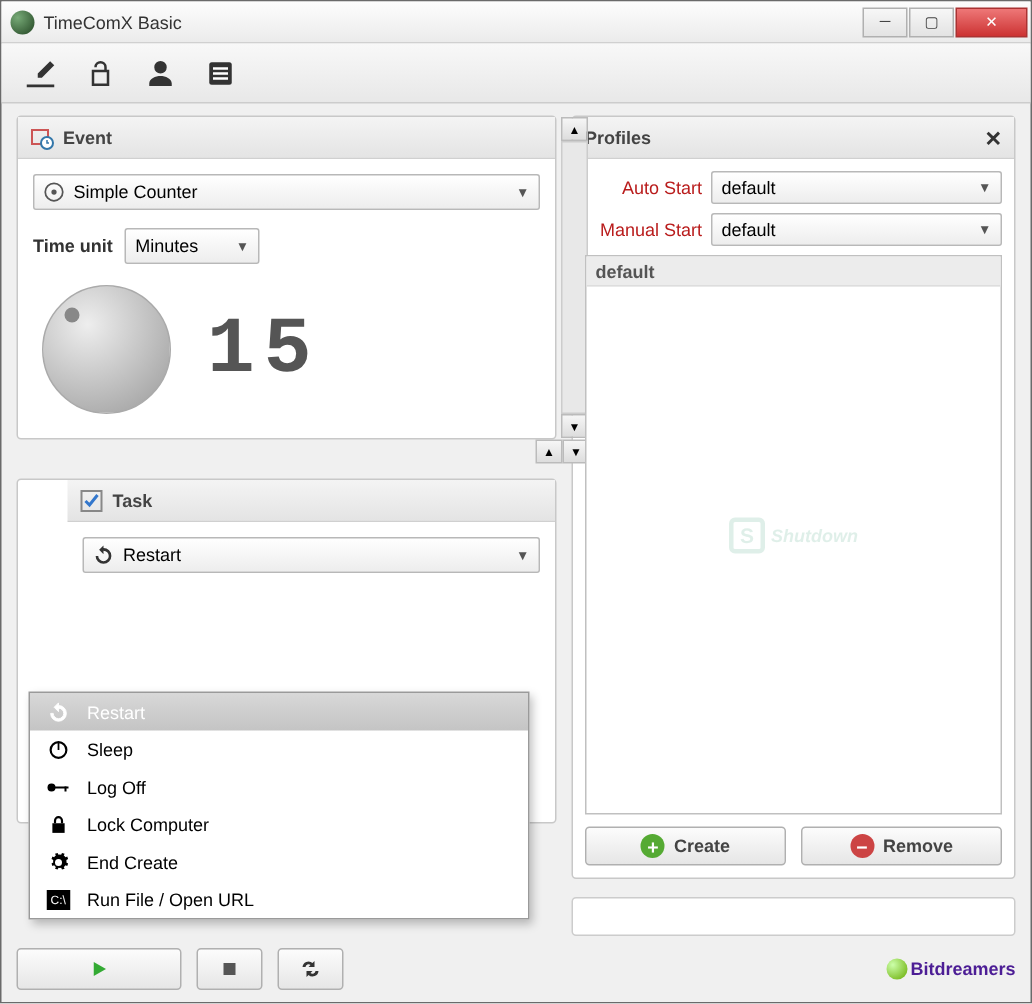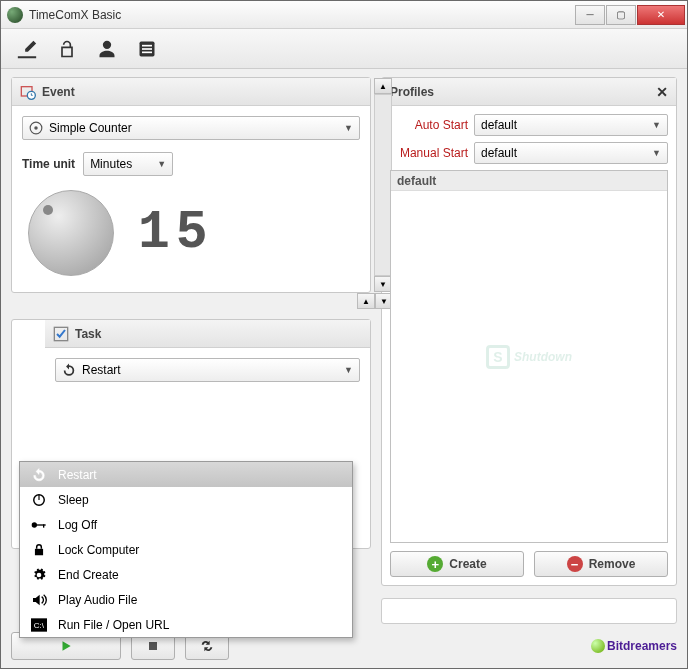--- a/index.html
+++ b/index.html
@@ -279,29 +279,20 @@
         <span class="micon">
             <svg width="14" height="14" viewBox="0 0 24 24">
               <path fill="#000" d="M12 8a4 4 0 100 8 4 4 0 000-8zm9 4l2 1-1 3-2-1a8 8 0 01-2 2l1 2-3 1-1-2a8 8 0 01-3 0l-1 2-3-1 1-2a8 8 0 01-2-2l-2 1-1-3 2-1a8 8 0 010-3l-2-1 1-3 2 1a8 8 0 012-2l-1-2 3-1 1 2a8 8 0 013 0l1-2 3 1-1 2a8 8 0 012 2l2-1 1 3-2 1a8 8 0 010 3z"></path>
             </svg>
           </span>
         <span>End Create</span>
       </div>
       <div class="item">
         <span class="micon">
             <svg width="16" height="14" viewBox="0 0 24 20">
-              <path fill="#000" d="M3 7h4l6-5v16l-6-5H3z"></path>
-              <path d="M16 5a6 6 0 010 10M19 2a10 10 0 010 16" stroke="#000" stroke-width="2" fill="none"></path>
-            </svg>
-          </span>
-        <span>Play Audio File</span>
-      </div>
-      <div class="item">
-        <span class="micon">
-            <svg width="16" height="14" viewBox="0 0 24 20">
               <rect width="24" height="20" fill="#000"></rect>
               <text x="4" y="14" fill="#fff" font-size="10" font-family="monospace">C:\</text>
             </svg>
           </span>
         <span>Run File / Open URL</span>
       </div>
     </div>
 
   </div>
 

